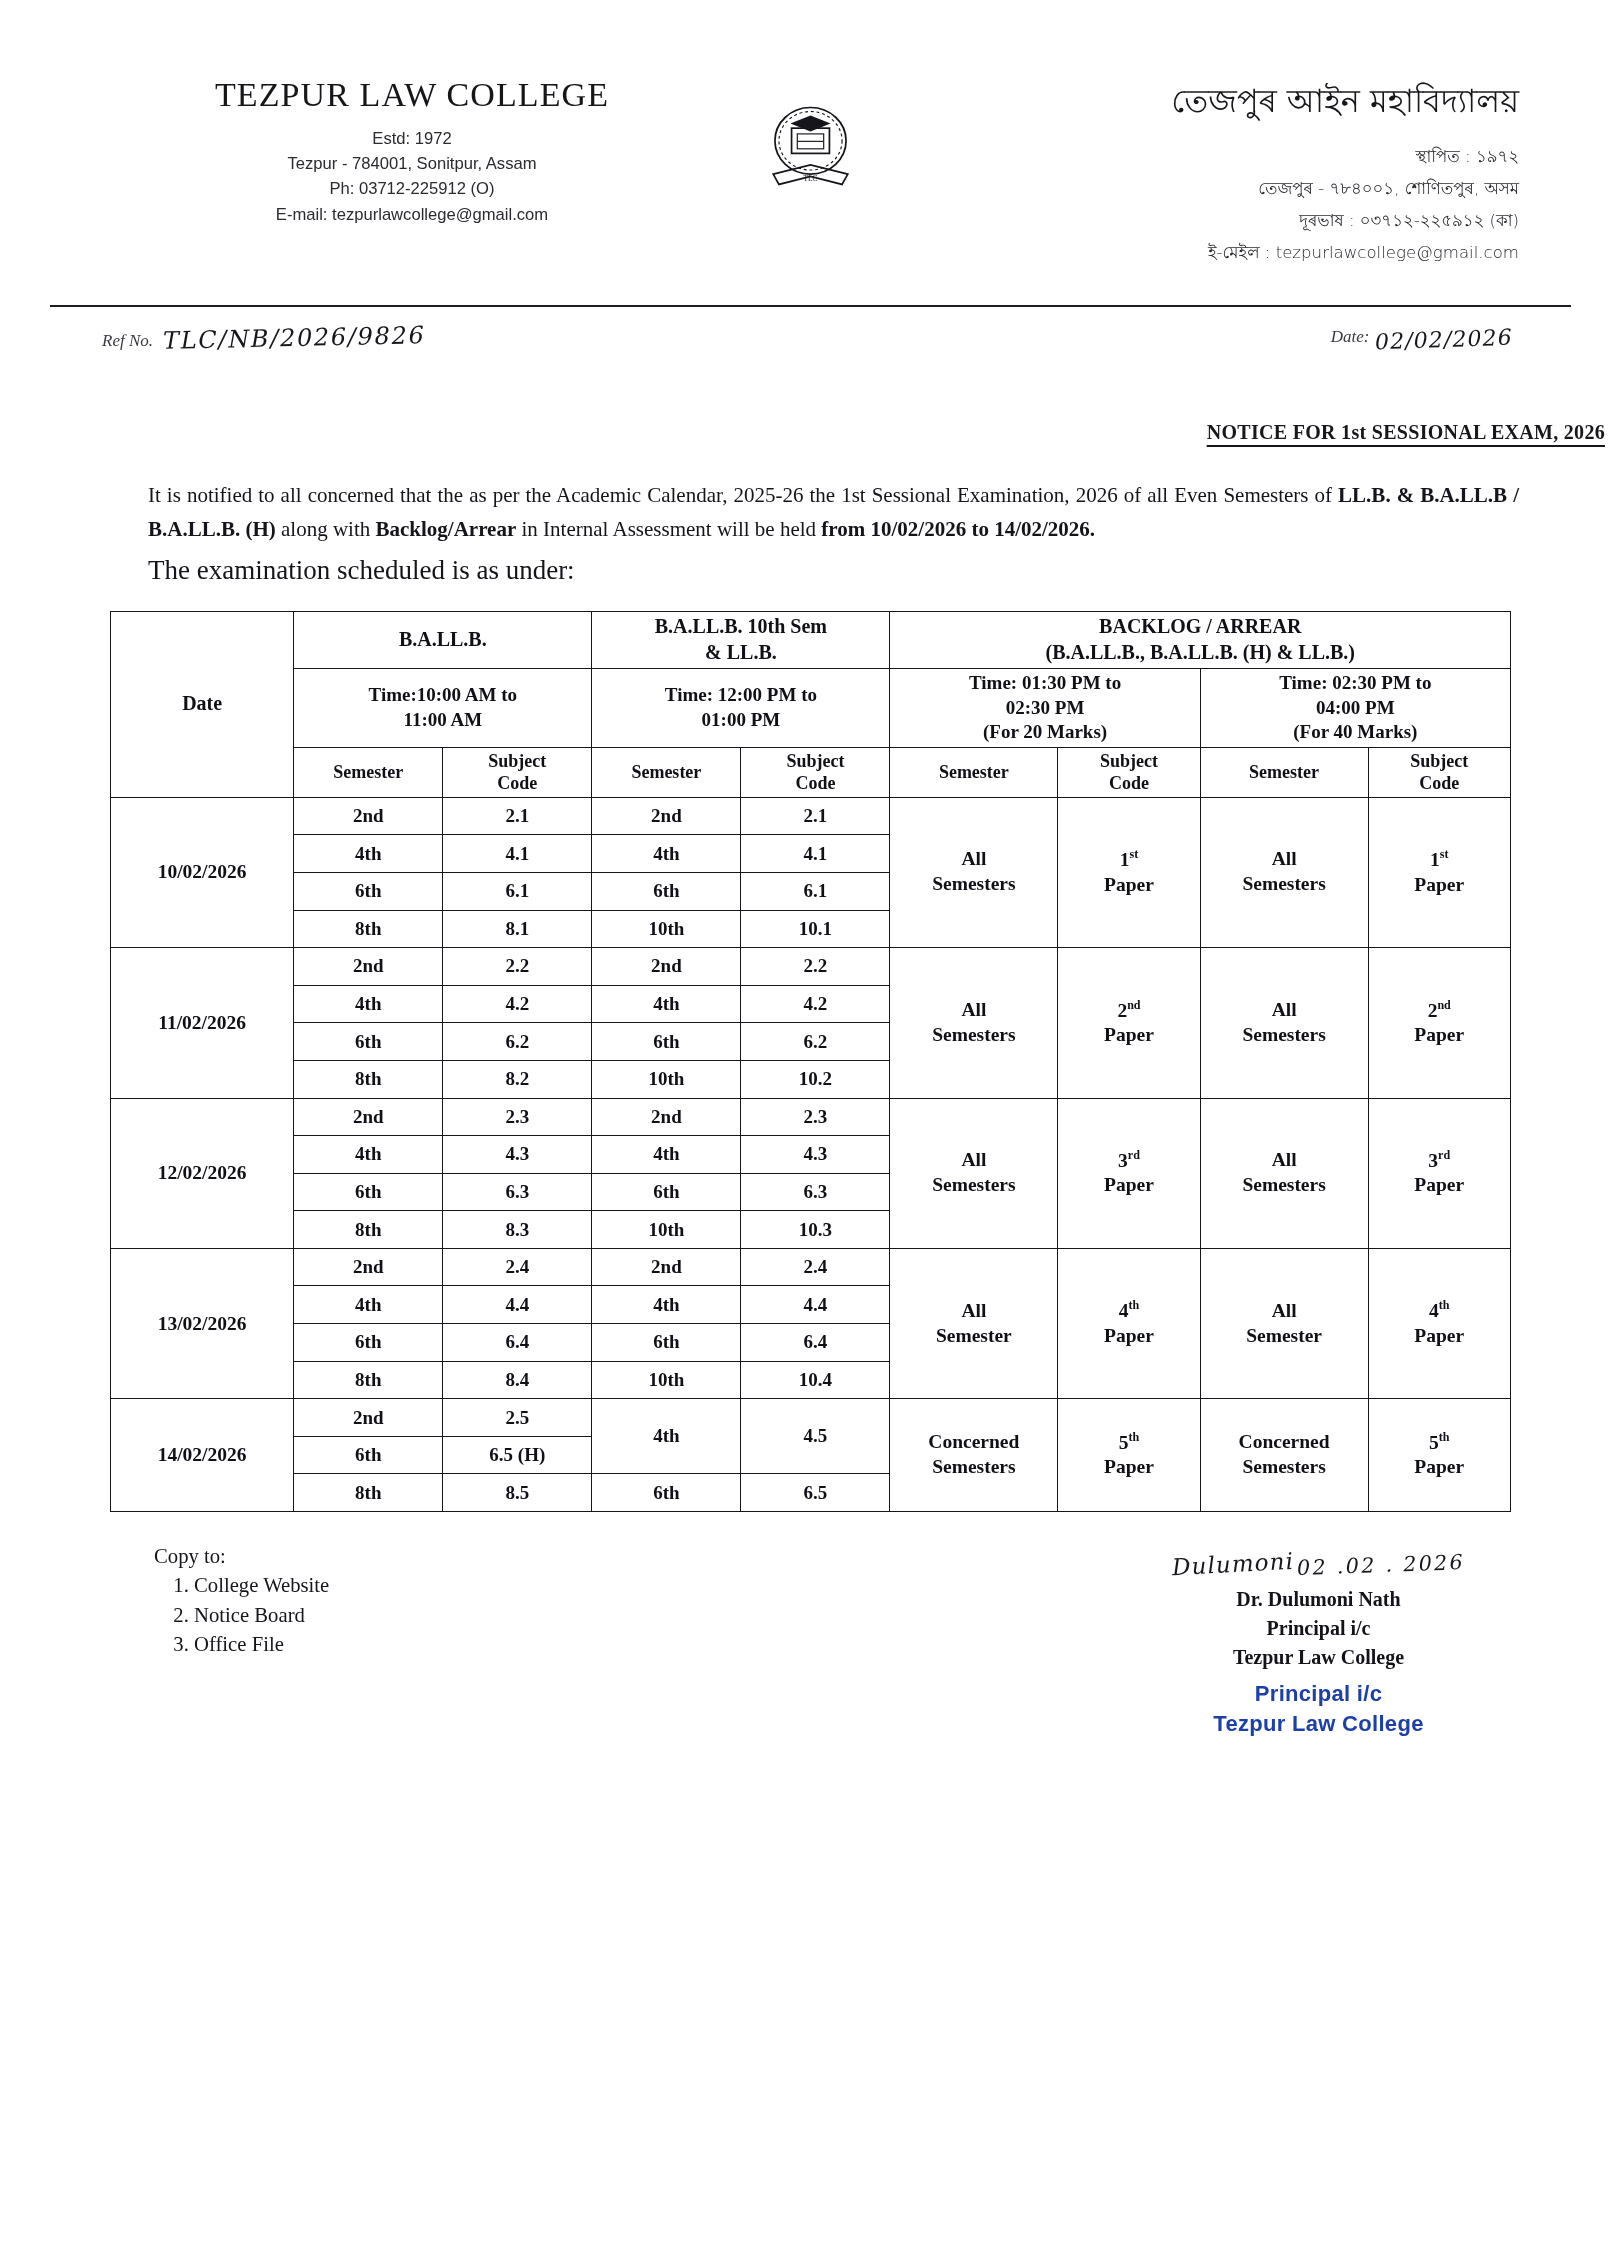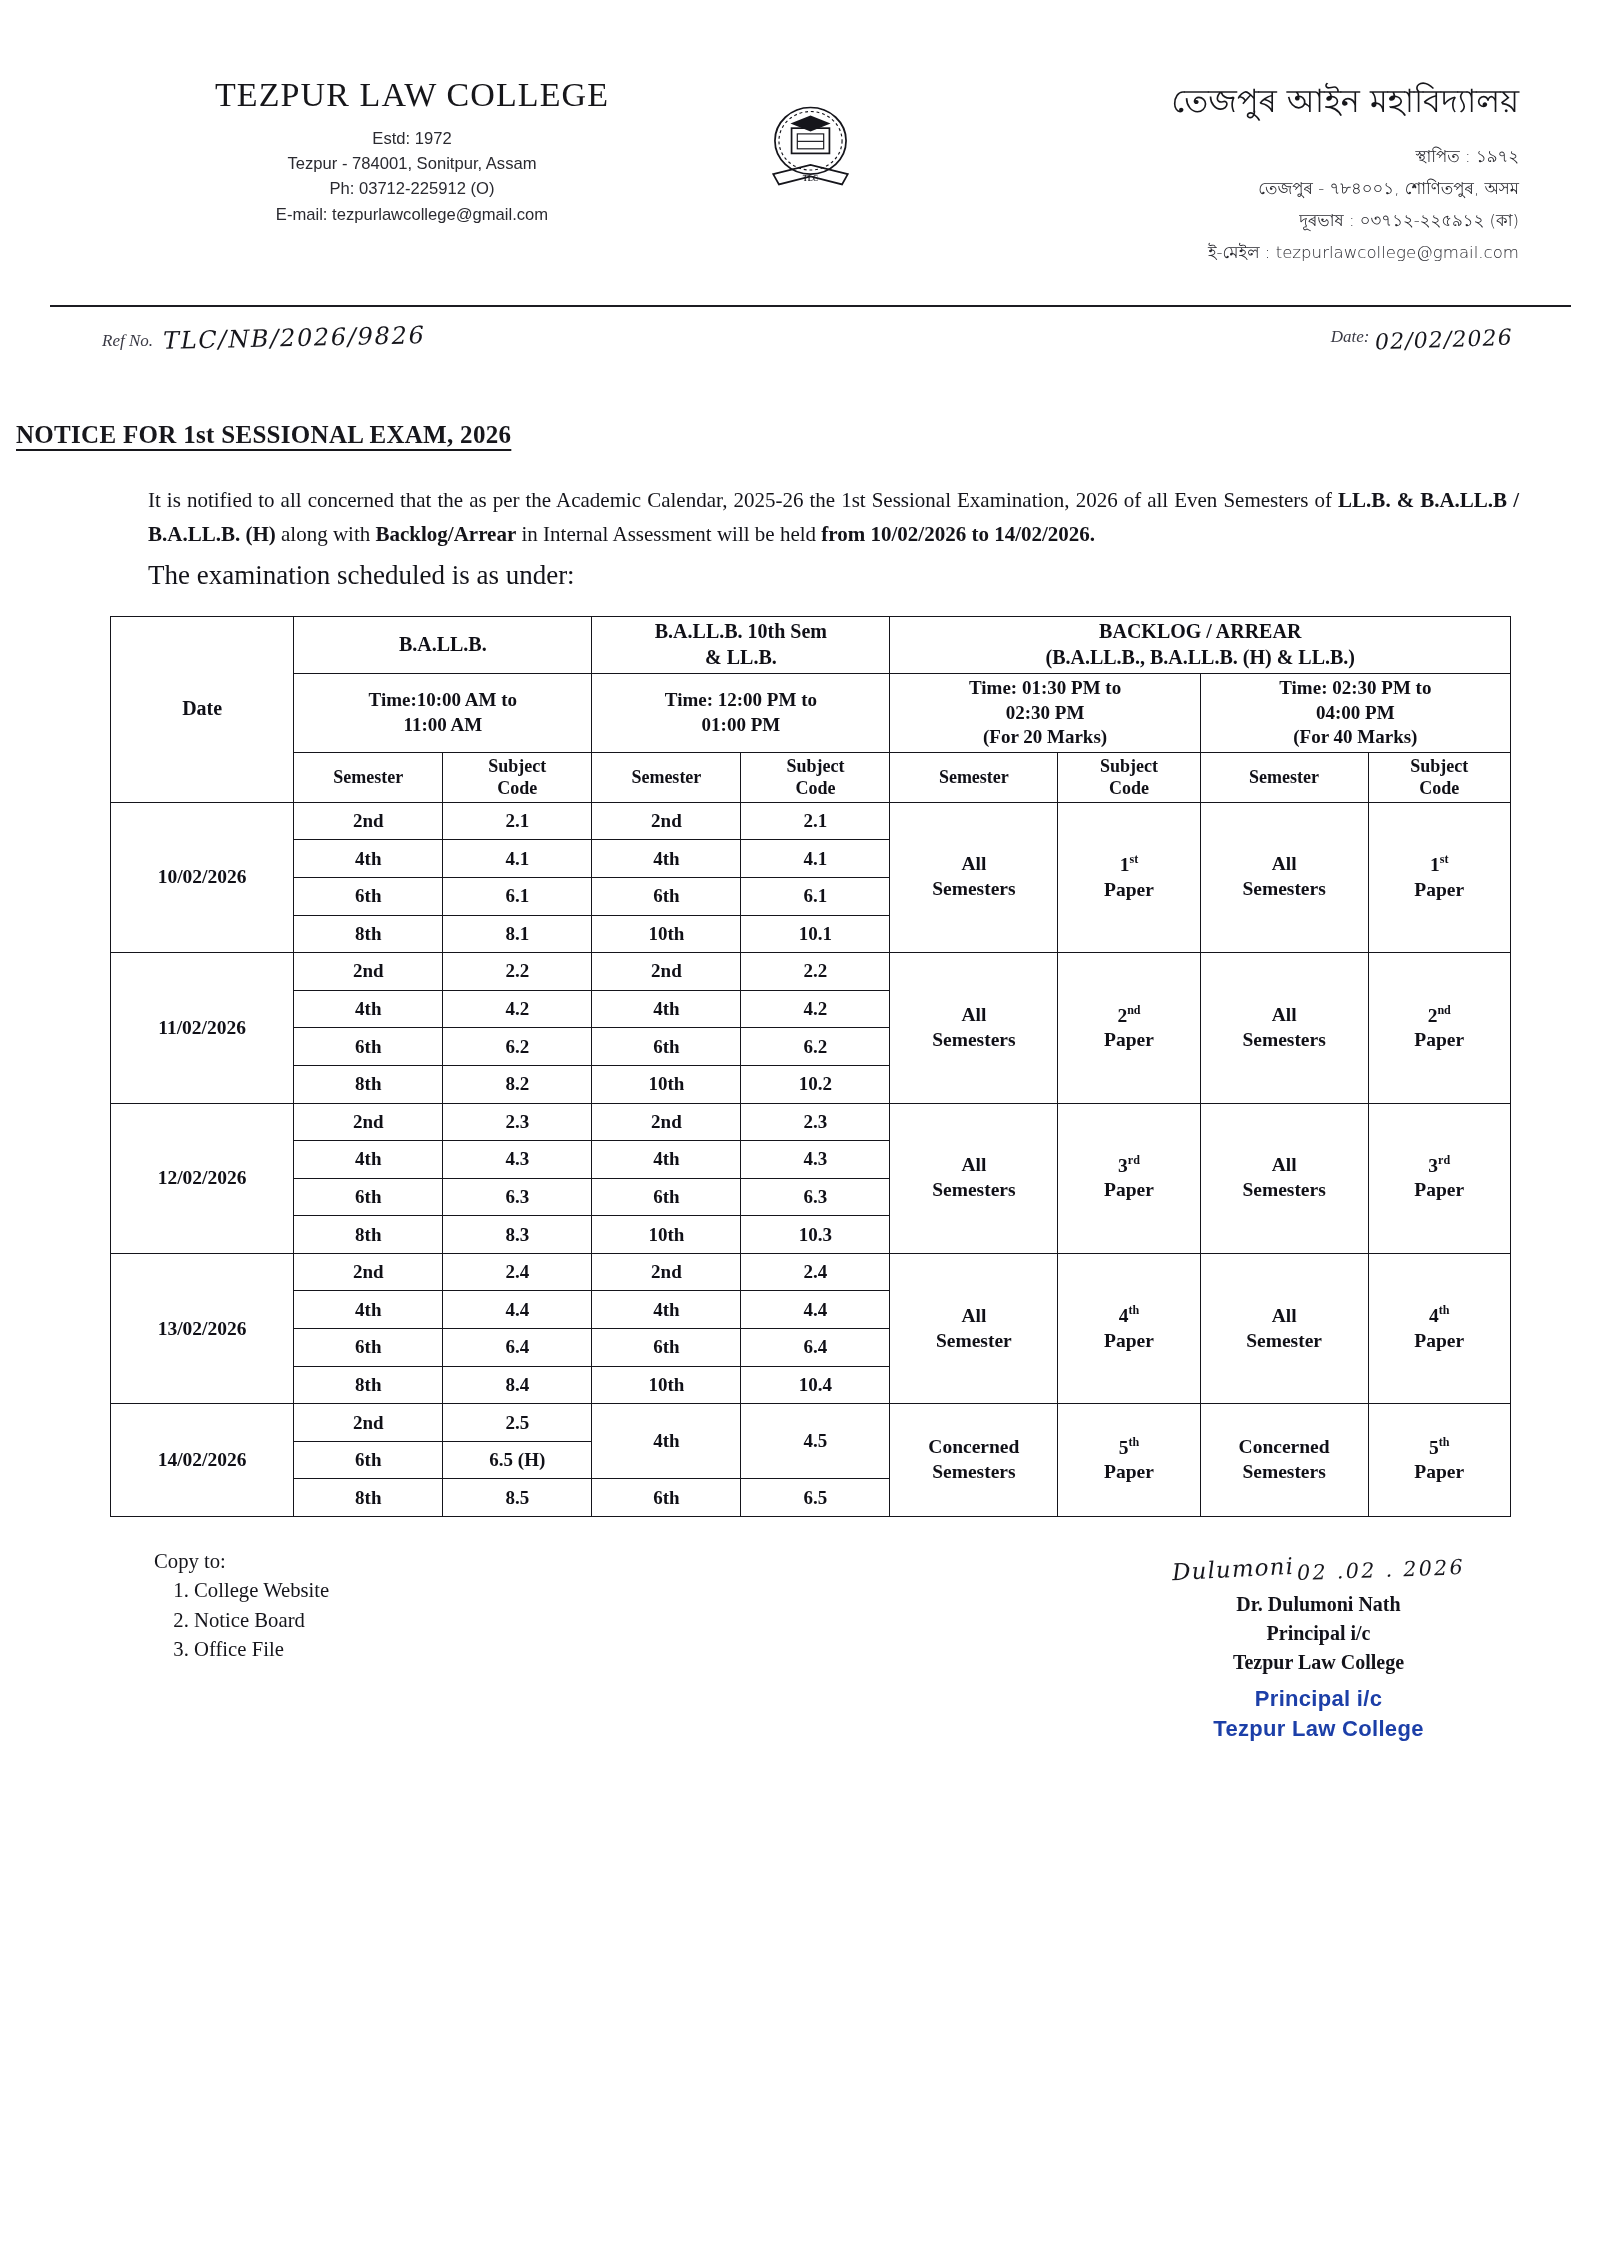--- a/index.html
+++ b/index.html
@@ -83,21 +83,20 @@
     margin: 12.6px 34px 0 34px;
     border: 0;
     border-top: 2.3px solid #1c1c22;
   }
 
   
   .logo {
     position: relative;
     width: 109px;
     height: 109px;
-    font-weight: bold;
   }
   .logo svg { display: block; }
 
   
   .refrow {
     display: flex;
     justify-content: space-between;
     align-items: flex-end;
     padding: 17px 92px 0 86px;
     box-sizing: border-box;
@@ -125,22 +124,22 @@
     font-style: italic;
     letter-spacing: 1.1px;
     color: #16161c;
     transform: rotate(-2deg);
     display: inline-block;
     margin-left: 5.7px;
   }
 
   
   .notice-title {
-    text-align: left;
-    font-size: 25px;
+    text-align: right;
+    font-size: 20px;
     font-weight: bold;
     text-decoration: underline;
     text-underline-offset: 5.7px;
     margin-top: 69px;
     letter-spacing: 0.3px;
   }
 
   
   .body-para {
     margin: 34px 86px 0 132px;

